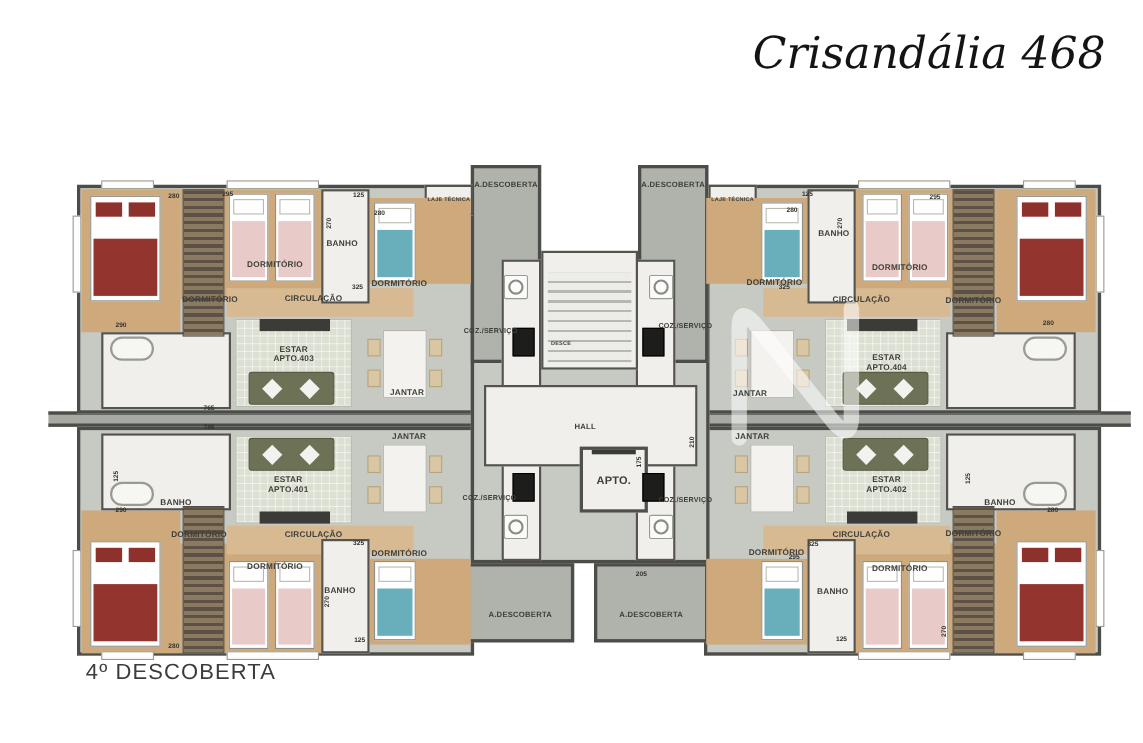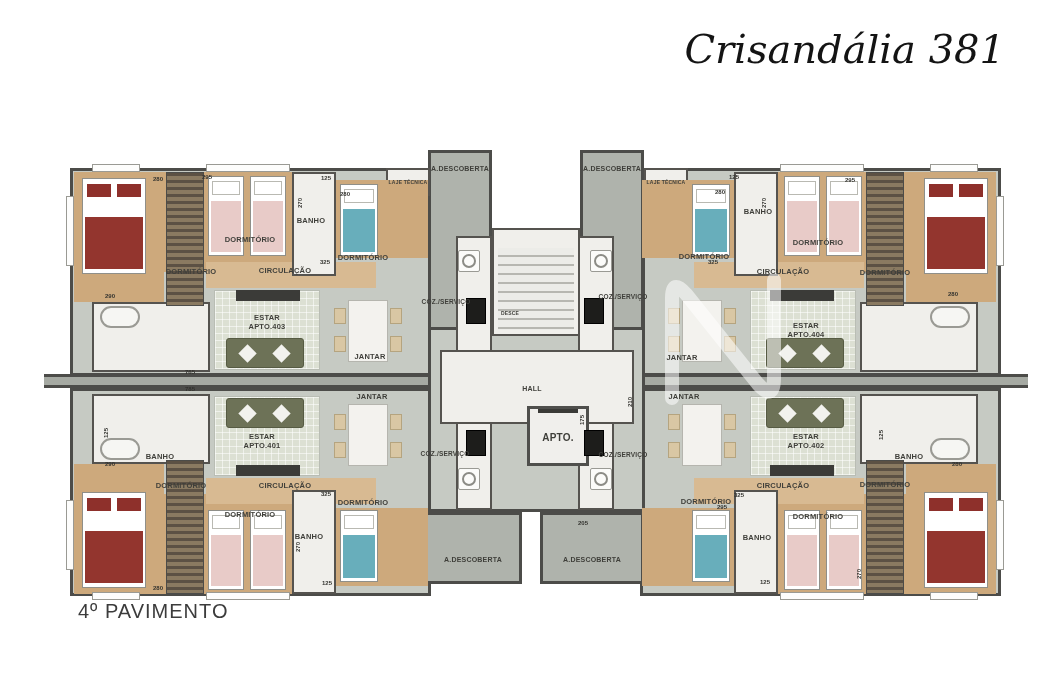--- a/index.html
+++ b/index.html
@@ -50,21 +50,21 @@
          font-size:40px;color:#141414;z-index:7}
   .floor{position:absolute;left:78px;top:600px;font-size:20px;color:#3c3c3c;letter-spacing:1px;z-index:7}
   .wm{position:absolute;left:50%;top:296px;transform:translateX(-50%);
       font-family:"DejaVu Sans",sans-serif;font-weight:bold;font-size:120px;
       color:rgba(255,255,255,.5);letter-spacing:-4px;z-index:5;pointer-events:none}
   .wmlogo{position:absolute;left:658px;top:266px;z-index:5;pointer-events:none}
 </style>
 </head>
 <body>
 
-<div class="title">Crisandália 381</div>
+<div class="title">Crisandália 468</div>
 
 <div class="abs" style="left:0;top:0;width:1039px;height:675px">
 
   <div class="abs band" style="left:44px;top:374px;width:388px;height:14px"></div>
   <div class="abs band" style="left:640px;top:374px;width:388px;height:14px"></div>
 
   <div class="abs base" style="left:70px;top:168px;width:361px;height:208px"></div>
   <div class="abs base" style="left:70px;top:388px;width:361px;height:208px"></div>
   <div class="abs base" style="left:640px;top:168px;width:361px;height:208px"></div>
   <div class="abs base" style="left:640px;top:388px;width:361px;height:208px"></div>
@@ -274,13 +274,13 @@
       <div class="dim" style="left: 739px; top: 495px; transform: translate(-50%, -50%);">325</div>
       <div class="dim" style="left: 722px; top: 507px; transform: translate(-50%, -50%);">295</div>
       <div class="dim" style="left: 859px; top: 574px; transform: translate(-50%, -50%) rotate(-90deg);">270</div>
       <div class="dim" style="left: 765px; top: 582px; transform: translate(-50%, -50%);">125</div>
       <div class="dim" style="left: 630px; top: 402px; transform: translate(-50%, -50%) rotate(-90deg);">210</div>
       <div class="dim" style="left: 582px; top: 420px; transform: translate(-50%, -50%) rotate(-90deg);">175</div>
       <div class="dim" style="left: 583px; top: 523px; transform: translate(-50%, -50%);">205</div>
     </div>
 </div>
 
-<div class="floor">4º PAVIMENTO</div>
+<div class="floor">4º DESCOBERTA</div>
 
 </body></html>

